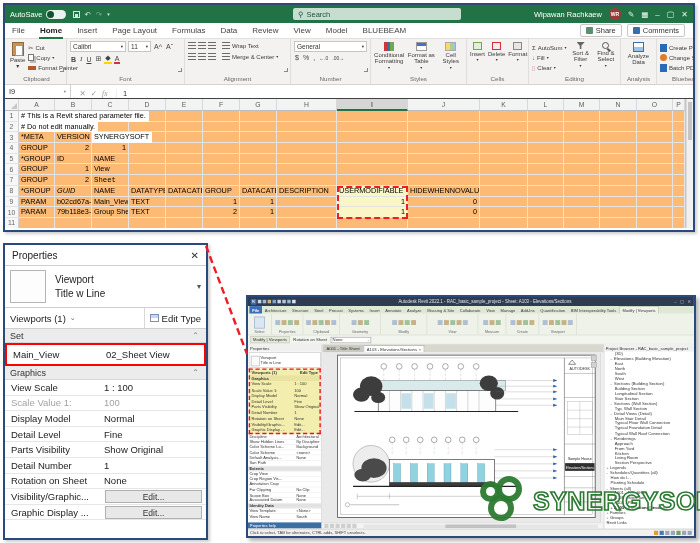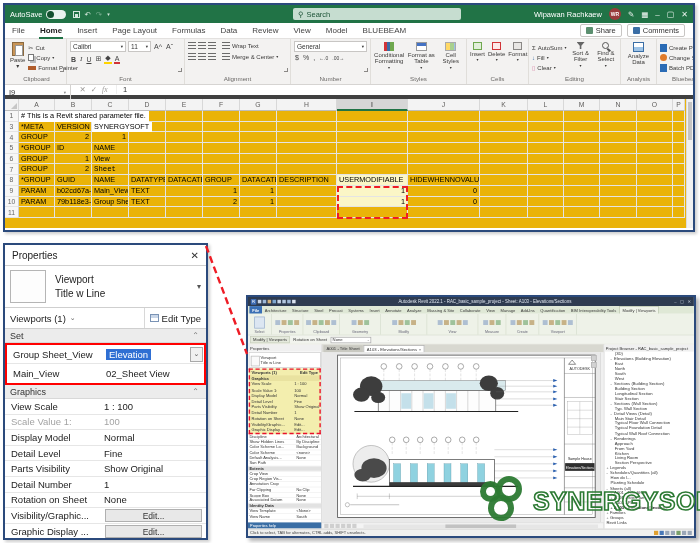--- a/index.html
+++ b/index.html
@@ -53,27 +53,27 @@
   .ic-ins{width:9px;height:8px;background:#e2efda;border:1px solid #6fa84f}
   .ic-del{width:9px;height:8px;background:#fde9e9;border:1px solid #d13438}
   .ic-fmt{width:9px;height:8px;background:#e8e6e4;border:1px solid #8a8886}
   .ic-mag{width:7px;height:7px;border:1.5px solid #555;border-radius:50%;position:relative}
   .ic-mag::after{content:"";position:absolute;right:-3px;bottom:-2px;width:4px;height:1.5px;background:#555;transform:rotate(40deg)}
   .ic-funnel{width:8px;height:7px;background:#666;clip-path:polygon(0 0,100% 0,60% 55%,60% 100%,40% 100%,40% 55%)}
   .ic-ad{width:11px;height:10px;border:1px solid #3b6ea5;background:linear-gradient(to top,#9dc3e6 0 4px,#fff 4px)}
   .ic-pdf{width:7px;height:8px;background:#2a6bb5}
   .ic-gear{width:7px;height:7px;border-radius:50%;background:#e07b2a}
   
-  .xl-formula{height:14px;background:#fff;border-bottom:4px solid #404040;display:flex;align-items:flex-start;font-size:7.5px;color:#333}
+  .xl-formula{height:14px;background:#fff;border-bottom:1px solid #404040;display:flex;align-items:flex-end;font-size:7.5px;color:#333}
   .namebox{width:66px;height:14px;border-right:1px solid #d4d2d0;display:flex;align-items:center;padding:0 4px}
   .fxbtns{width:46px;display:flex;gap:5px;justify-content:center;color:#9a9896;border-right:1px solid #eee}
   .fxi{font-family:"Liberation Serif",serif;font-style:italic}
   .fval{padding-left:6px}
   
-  .xl-sheet{position:relative;height:129px;overflow:hidden;background:#eab308}
+  .xl-sheet{position:relative;height:129px;overflow:hidden;background:#fdba74}
   .xl-colhdr{display:flex;height:12px}
   .xl-corner{height:12px;background:#f3f3f3;border-right:1px solid #d8d8d8;border-bottom:1px solid #bdbdbd;position:relative}
   .xl-corner::after{content:"";position:absolute;right:1px;bottom:1px;border-left:6px solid transparent;border-bottom:6px solid #c7c7c7}
   .xl-colcell{height:12px;background:#f3f3f3;border-right:1px solid #d8d8d8;border-bottom:1px solid #bdbdbd;font-size:6.8px;color:#5f5d5b;display:flex;align-items:center;justify-content:center}
   .xl-colcell.sel{background:#d6d6d6;border-bottom:2px solid #217346;color:#222}
   .xl-row{display:flex;height:10.7px}
   .xl-rownum{background:#f7f7f7;border-right:1px solid #d0d0d0;border-bottom:1px solid #e4e4e4;font-size:6.8px;color:#666;display:flex;align-items:center;justify-content:center}
   .xl-cell{border-right:1px solid #e4e4e4;border-bottom:1px solid #e4e4e4;font-size:7.3px;color:#000;position:relative;overflow:hidden}
   .xl-cell.ovfc{overflow:visible}
   .xl-cell.hl{background:#fbf6c6}
@@ -496,150 +496,171 @@
           <div class="xl-cell" style="width: 71px;"></div>
           <div class="xl-cell" style="width: 72px;"></div>
           <div class="xl-cell" style="width: 48px;"></div>
           <div class="xl-cell" style="width: 36px;"></div>
           <div class="xl-cell" style="width: 36px;"></div>
           <div class="xl-cell" style="width: 37px;"></div>
           <div class="xl-cell" style="width: 36px;"></div>
           <div class="xl-cell" style="width: 12px;"></div>
         </div>
         <div class="xl-row">
-          <div class="xl-rownum" style="width: 14px;">3</div>
-          <div class="xl-cell" style="width: 36px;">
-            <span class="txt">*META</span>
-          </div>
-          <div class="xl-cell" style="width: 37px;">
-            <span class="txt">VERSION</span>
-          </div>
-          <div class="xl-cell ovfc" style="width: 37px;">
-            <span class="ovf">SYNERGYSOFT</span>
-          </div>
+          <div class="xl-rownum" style="width: 14px;">2</div>
+          <div class="xl-cell ovfc" style="width: 36px;">
+            <span class="ovf"># Do not edit manually.</span>
+          </div>
+          <div class="xl-cell" style="width: 37px;"></div>
+          <div class="xl-cell" style="width: 37px;"></div>
           <div class="xl-cell" style="width: 37px;"></div>
           <div class="xl-cell" style="width: 37px;"></div>
           <div class="xl-cell" style="width: 37px;"></div>
           <div class="xl-cell" style="width: 37px;"></div>
           <div class="xl-cell" style="width: 60px;"></div>
           <div class="xl-cell" style="width: 71px;"></div>
           <div class="xl-cell" style="width: 72px;"></div>
           <div class="xl-cell" style="width: 48px;"></div>
           <div class="xl-cell" style="width: 36px;"></div>
           <div class="xl-cell" style="width: 36px;"></div>
           <div class="xl-cell" style="width: 37px;"></div>
           <div class="xl-cell" style="width: 36px;"></div>
           <div class="xl-cell" style="width: 12px;"></div>
         </div>
         <div class="xl-row">
-          <div class="xl-rownum" style="width: 14px;">4</div>
+          <div class="xl-rownum" style="width: 14px;">3</div>
           <div class="xl-cell" style="width: 36px;">
-            <span class="txt">GROUP</span>
-          </div>
-          <div class="xl-cell" style="width: 37px;">
-            <span class="num">2</span>
-          </div>
-          <div class="xl-cell" style="width: 37px;">
-            <span class="num">1</span>
+            <span class="txt">*META</span>
+          </div>
+          <div class="xl-cell" style="width: 37px;">
+            <span class="txt">VERSION</span>
+          </div>
+          <div class="xl-cell ovfc" style="width: 37px;">
+            <span class="ovf">SYNERGYSOFT</span>
           </div>
           <div class="xl-cell" style="width: 37px;"></div>
           <div class="xl-cell" style="width: 37px;"></div>
           <div class="xl-cell" style="width: 37px;"></div>
           <div class="xl-cell" style="width: 37px;"></div>
           <div class="xl-cell" style="width: 60px;"></div>
           <div class="xl-cell" style="width: 71px;"></div>
           <div class="xl-cell" style="width: 72px;"></div>
           <div class="xl-cell" style="width: 48px;"></div>
           <div class="xl-cell" style="width: 36px;"></div>
           <div class="xl-cell" style="width: 36px;"></div>
           <div class="xl-cell" style="width: 37px;"></div>
           <div class="xl-cell" style="width: 36px;"></div>
           <div class="xl-cell" style="width: 12px;"></div>
         </div>
         <div class="xl-row">
-          <div class="xl-rownum" style="width: 14px;">5</div>
+          <div class="xl-rownum" style="width: 14px;">4</div>
           <div class="xl-cell" style="width: 36px;">
-            <span class="txt">*GROUP</span>
-          </div>
-          <div class="xl-cell" style="width: 37px;">
-            <span class="txt">ID</span>
-          </div>
-          <div class="xl-cell" style="width: 37px;">
-            <span class="txt">NAME</span>
+            <span class="txt">GROUP</span>
+          </div>
+          <div class="xl-cell" style="width: 37px;">
+            <span class="num">2</span>
+          </div>
+          <div class="xl-cell" style="width: 37px;">
+            <span class="num">1</span>
           </div>
           <div class="xl-cell" style="width: 37px;"></div>
           <div class="xl-cell" style="width: 37px;"></div>
           <div class="xl-cell" style="width: 37px;"></div>
           <div class="xl-cell" style="width: 37px;"></div>
           <div class="xl-cell" style="width: 60px;"></div>
           <div class="xl-cell" style="width: 71px;"></div>
           <div class="xl-cell" style="width: 72px;"></div>
           <div class="xl-cell" style="width: 48px;"></div>
           <div class="xl-cell" style="width: 36px;"></div>
           <div class="xl-cell" style="width: 36px;"></div>
           <div class="xl-cell" style="width: 37px;"></div>
           <div class="xl-cell" style="width: 36px;"></div>
           <div class="xl-cell" style="width: 12px;"></div>
         </div>
         <div class="xl-row">
-          <div class="xl-rownum" style="width: 14px;">6</div>
+          <div class="xl-rownum" style="width: 14px;">5</div>
           <div class="xl-cell" style="width: 36px;">
-            <span class="txt">GROUP</span>
-          </div>
-          <div class="xl-cell" style="width: 37px;">
-            <span class="num">1</span>
-          </div>
-          <div class="xl-cell" style="width: 37px;">
-            <span class="txt">View</span>
+            <span class="txt">*GROUP</span>
+          </div>
+          <div class="xl-cell" style="width: 37px;">
+            <span class="txt">ID</span>
+          </div>
+          <div class="xl-cell" style="width: 37px;">
+            <span class="txt">NAME</span>
           </div>
           <div class="xl-cell" style="width: 37px;"></div>
           <div class="xl-cell" style="width: 37px;"></div>
           <div class="xl-cell" style="width: 37px;"></div>
           <div class="xl-cell" style="width: 37px;"></div>
           <div class="xl-cell" style="width: 60px;"></div>
           <div class="xl-cell" style="width: 71px;"></div>
           <div class="xl-cell" style="width: 72px;"></div>
           <div class="xl-cell" style="width: 48px;"></div>
           <div class="xl-cell" style="width: 36px;"></div>
           <div class="xl-cell" style="width: 36px;"></div>
           <div class="xl-cell" style="width: 37px;"></div>
           <div class="xl-cell" style="width: 36px;"></div>
           <div class="xl-cell" style="width: 12px;"></div>
         </div>
         <div class="xl-row">
-          <div class="xl-rownum" style="width: 14px;">7</div>
+          <div class="xl-rownum" style="width: 14px;">6</div>
           <div class="xl-cell" style="width: 36px;">
             <span class="txt">GROUP</span>
           </div>
           <div class="xl-cell" style="width: 37px;">
-            <span class="num">2</span>
-          </div>
-          <div class="xl-cell" style="width: 37px; font-family: Liberation Mono, monospace;">
-            <span class="txt">Sheet</span>
+            <span class="num">1</span>
+          </div>
+          <div class="xl-cell" style="width: 37px;">
+            <span class="txt">View</span>
           </div>
           <div class="xl-cell" style="width: 37px;"></div>
           <div class="xl-cell" style="width: 37px;"></div>
           <div class="xl-cell" style="width: 37px;"></div>
           <div class="xl-cell" style="width: 37px;"></div>
           <div class="xl-cell" style="width: 60px;"></div>
           <div class="xl-cell" style="width: 71px;"></div>
           <div class="xl-cell" style="width: 72px;"></div>
           <div class="xl-cell" style="width: 48px;"></div>
           <div class="xl-cell" style="width: 36px;"></div>
           <div class="xl-cell" style="width: 36px;"></div>
           <div class="xl-cell" style="width: 37px;"></div>
           <div class="xl-cell" style="width: 36px;"></div>
           <div class="xl-cell" style="width: 12px;"></div>
         </div>
         <div class="xl-row">
+          <div class="xl-rownum" style="width: 14px;">7</div>
+          <div class="xl-cell" style="width: 36px;">
+            <span class="txt">GROUP</span>
+          </div>
+          <div class="xl-cell" style="width: 37px;">
+            <span class="num">2</span>
+          </div>
+          <div class="xl-cell" style="width: 37px; font-family: Liberation Mono, monospace;">
+            <span class="txt">Sheet</span>
+          </div>
+          <div class="xl-cell" style="width: 37px;"></div>
+          <div class="xl-cell" style="width: 37px;"></div>
+          <div class="xl-cell" style="width: 37px;"></div>
+          <div class="xl-cell" style="width: 37px;"></div>
+          <div class="xl-cell" style="width: 60px;"></div>
+          <div class="xl-cell" style="width: 71px;"></div>
+          <div class="xl-cell" style="width: 72px;"></div>
+          <div class="xl-cell" style="width: 48px;"></div>
+          <div class="xl-cell" style="width: 36px;"></div>
+          <div class="xl-cell" style="width: 36px;"></div>
+          <div class="xl-cell" style="width: 37px;"></div>
+          <div class="xl-cell" style="width: 36px;"></div>
+          <div class="xl-cell" style="width: 12px;"></div>
+        </div>
+        <div class="xl-row">
           <div class="xl-rownum" style="width: 14px;">8</div>
           <div class="xl-cell" style="width: 36px;">
             <span class="txt">*GROUP</span>
           </div>
-          <div class="xl-cell" style="width: 37px;">
+          <div class="xl-cell" style="width: 37px; font-style: italic;">
             <span class="txt">GUID</span>
           </div>
           <div class="xl-cell" style="width: 37px;">
             <span class="txt">NAME</span>
           </div>
           <div class="xl-cell" style="width: 37px;">
             <span class="txt">DATATYPE</span>
           </div>
           <div class="xl-cell" style="width: 37px;">
             <span class="txt">DATACATE</span>
@@ -780,27 +801,20 @@
     <span class="et">
       <span class="ic-et"></span>
       <span>Edit Type</span>
     </span>
   </div>
   <div class="pp-sec">
     <span>Set</span>
     <span class="chev">⌃</span>
   </div>
   <div class="pp-redbox">
-    <div class="p-row">
-      <div class="p-label">Group Sheet_View</div>
-      <div class="p-value">
-        <span class="val-sel">Elevation</span>
-        <span class="dd-btn">⌄</span>
-      </div>
-    </div>
     <div class="p-row" style="border-bottom:none">
       <div class="p-label">Main_View</div>
       <div class="p-value">02_Sheet View</div>
     </div>
   </div>
   <div class="pp-sec">
     <span>Graphics</span>
     <span class="chev">⌃</span>
   </div>
   <div id="prop-rows" style="flex:1;overflow:hidden">

